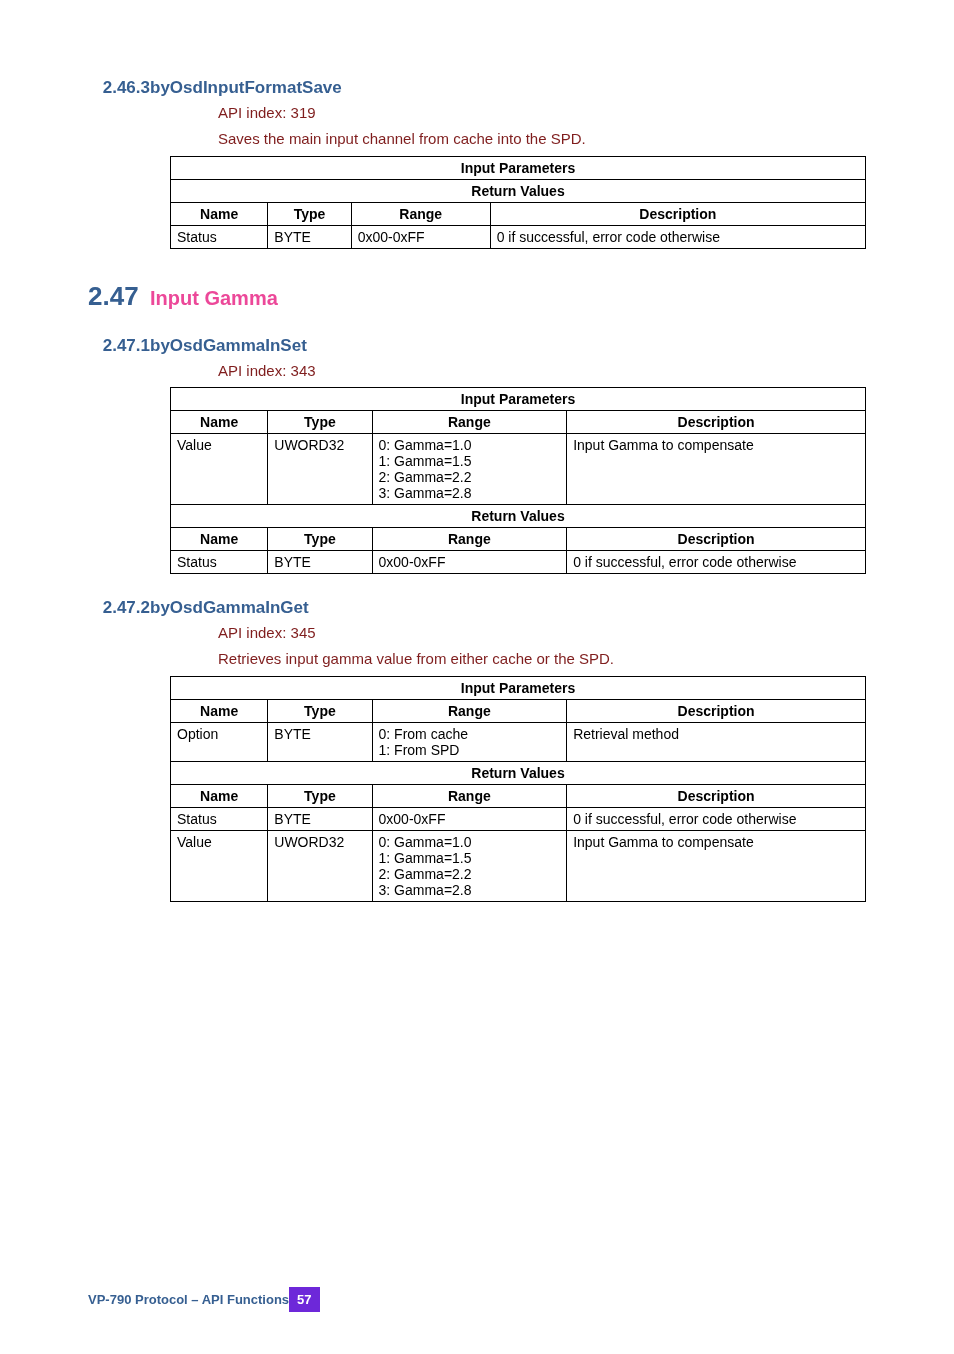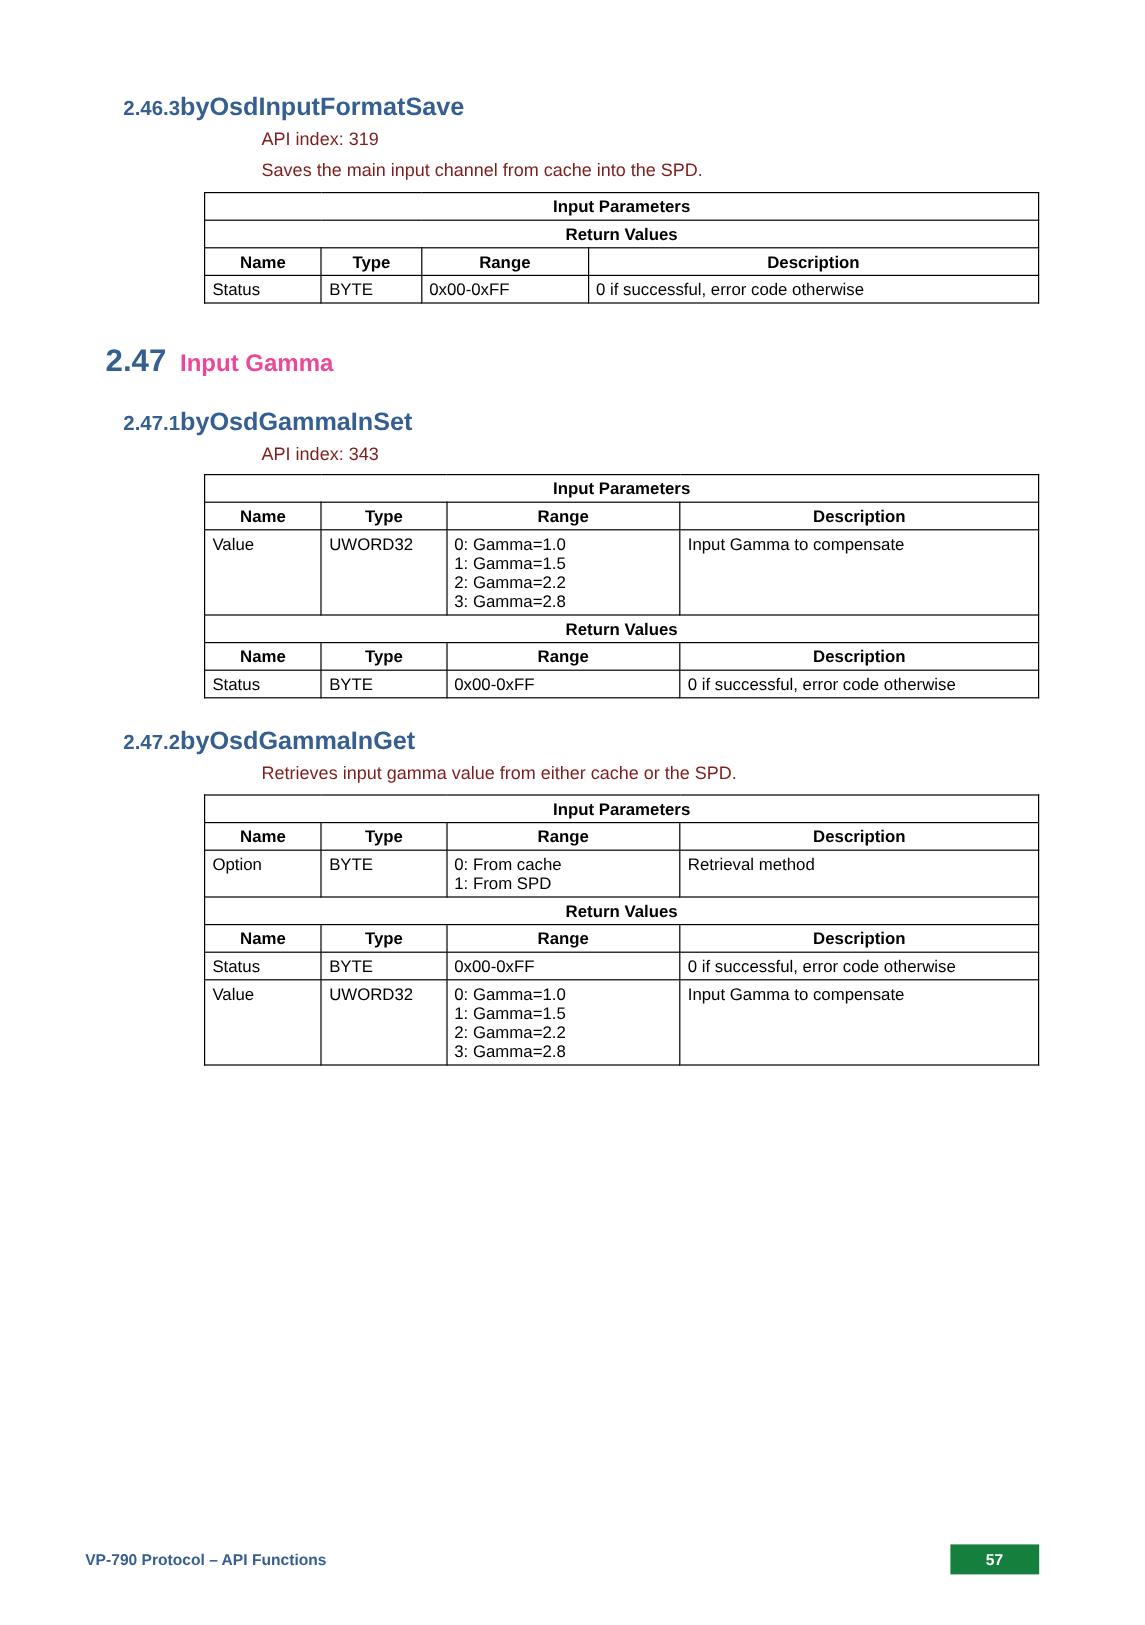--- a/index.html
+++ b/index.html
@@ -4,21 +4,21 @@
   <style>
     * { margin:0; padding:0; box-sizing:border-box; }
     body {
       font-family: Arial, Helvetica, sans-serif;
       background:#fff; color:#000;
       width:954px; height:1354px;
       position:relative;
       padding:78px 88px 0 88px;
     }
     .sec-num { color:#365f91; font-weight:bold; font-size:17px; display:inline-block; min-width:62px;text-align:right; }
-    .sec-title { color:#365f91; font-weight:bold; font-size:21px; }
+    .sec-title { color:#365f91; font-weight:bold; font-size:17px; }
     .h2-num { color:#365f91; font-weight:bold; font-size:26px; display:inline-block; min-width:62px; }
     .h2-title { color:#ec4899; font-weight:bold; font-size:20px; }
     .body-text { font-size:15px; color:#7f1d1d; line-height:1.45;margin-left:48px; }
     .indent { margin-left:82px; }
     .row { display:flex; align-items:baseline; }
     table {
       border-collapse:collapse;
       width:100%;
       margin-top:6px;
       font-size:14px;
@@ -31,28 +31,28 @@
     }
     th { font-weight:bold; text-align:center; }
     .hdr-row td, .hdr-row th { font-weight:bold; text-align:center; }
     .name-col { width:14%; }
     .type-col  { width:15%; }
     .range-col { width:28%; }
     .desc-col  { width:43%; }
     .type-col2 { width:12%; }
     .range-col2{ width:20%; }
     .footer {
-      position:absolute; bottom:42px; left:71px; right:88px;
-      display:flex; justify-content:space-between; align-items:center;
+      position:absolute; bottom:42px; left:88px; right:88px;
+      display:flex; align-items:center;
       font-size:13px;
     }
     .footer-left { color:#365f91; font-weight:bold; }
     .page-badge {
-      background:#15803d; color:#fff;
-      padding:5px 30px; font-weight:bold; font-size:13px;
+      background:#6d28d9; color:#fff;
+      padding:5px 8px; font-weight:bold; font-size:13px;
     }
     .mt-s { margin-top:4px; }
     .mt-l { margin-top:24px; }
     .mt-xl{ margin-top:32px; }
   </style>
 </head>
 <body>
 
 <div class="row">
   <span class="sec-num">2.46.3</span>
@@ -135,20 +135,21 @@
     </tr>
   </tbody>
     </table>
 </div>
 
 <div class="row mt-l">
   <span class="sec-num">2.47.2</span>
   <span class="sec-title">byOsdGammaInGet</span>
 </div>
 <div class="indent mt-s">
+  <div class="body-text">API index: 345</div>
   <div class="body-text mt-s">Retrieves input gamma value from either cache or the SPD.</div>
   <table>
     <tbody>
         <tr class="hdr-row">
           <th colspan="4">Input Parameters</th>
         </tr>
     <tr class="hdr-row">
       <th class="name-col">Name</th>
       <th class="type-col">Type</th>
       <th class="range-col">Range</th>

